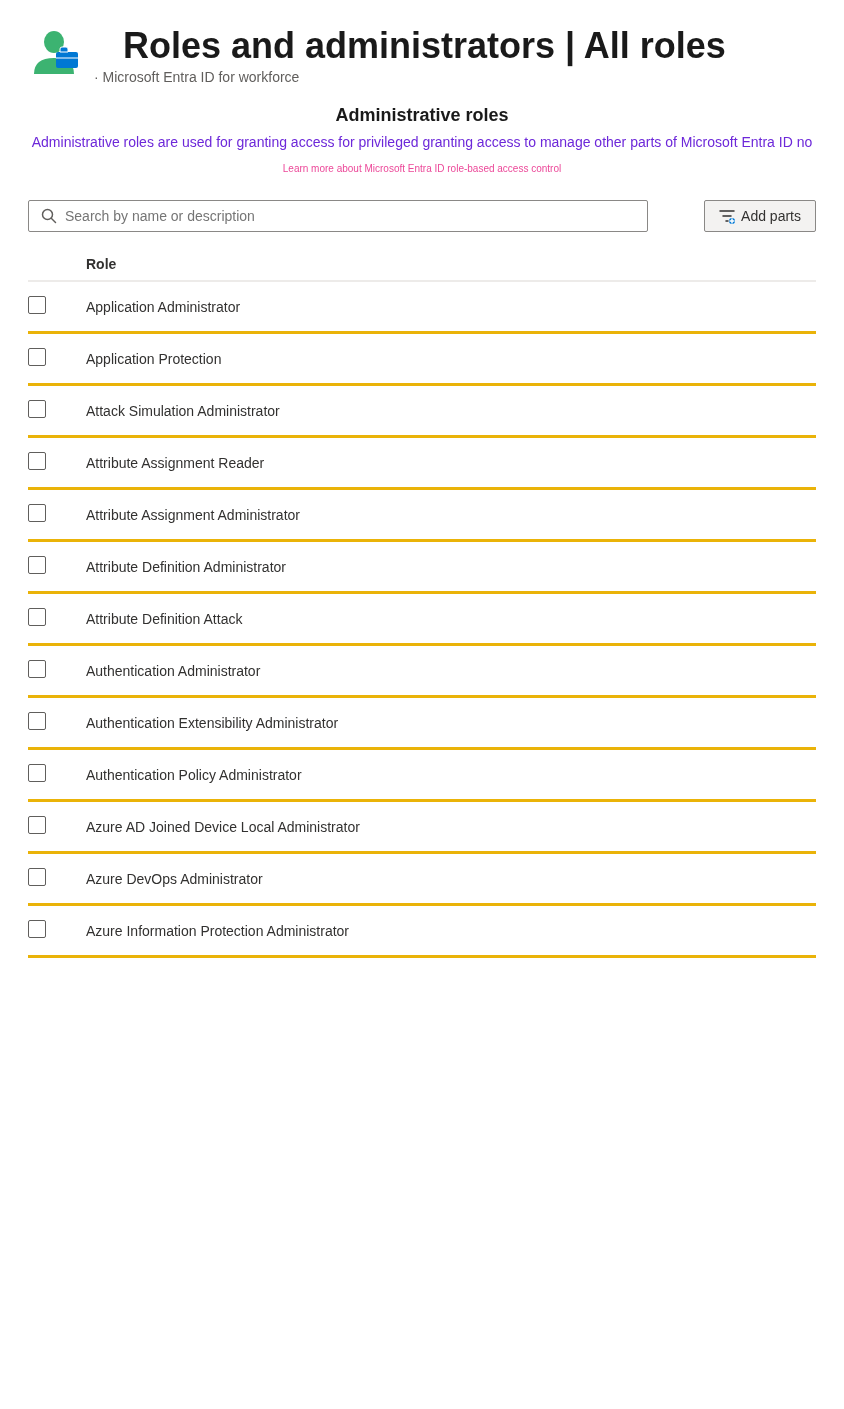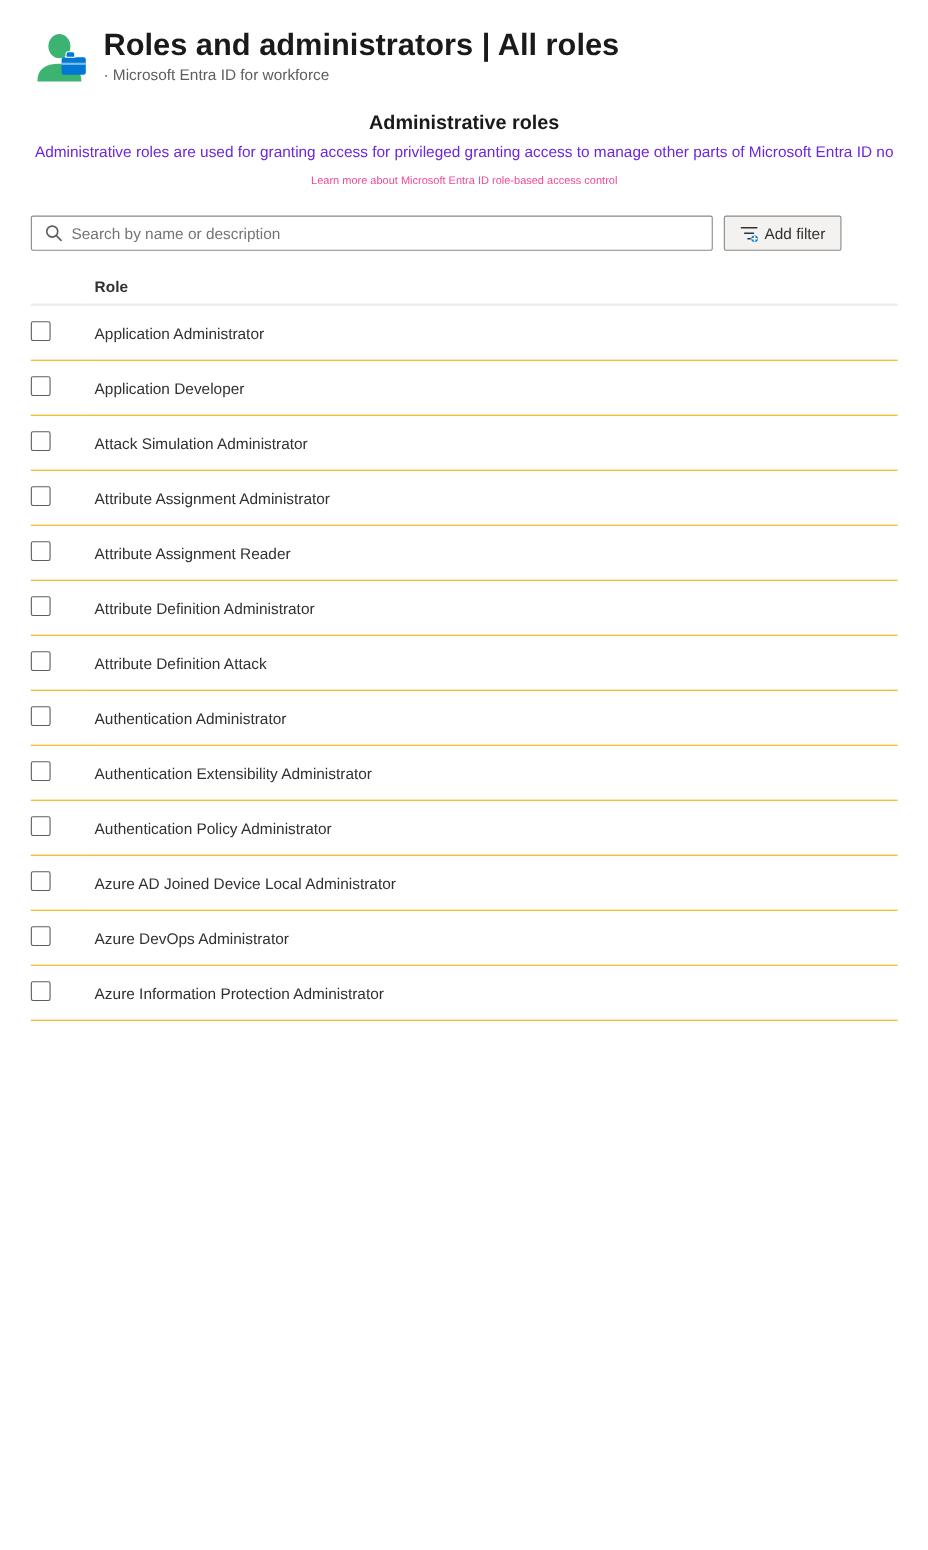--- a/index.html
+++ b/index.html
@@ -34,24 +34,25 @@
       height: 52px;
       flex-shrink: 0;
     }
 
     .header-text {
       display: flex;
       flex-direction: column;
     }
 
     .page-title {
-      font-size: 28px;
+      font-size: 36px;
       font-weight: 700;
       color: #1a1a1a;
       line-height: 1.2;
+      margin-left: 29px;
     }
 
     .page-subtitle {
       font-size: 14px;
       color: #605e5c;
       margin-top: 2px;
     }
 
     
     .description-section {
@@ -79,20 +80,21 @@
       display: inline-block;
       margin-top: 10px;
     }
 
     
     .toolbar {
       display: flex;
       align-items: center;
       gap: 10px;
       margin: 24px 0 16px 0;
+      justify-content: space-between;
     }
 
     .search-wrapper {
       display: flex;
       align-items: center;
       border: 1px solid #8a8886;
       border-radius: 2px;
       padding: 7px 12px;
       flex: 1;
       max-width: 620px;
@@ -147,21 +149,21 @@
 
     .table-header-row th.col-checkbox {
       width: 50px;
       padding-left: 0;
     }
 
     .table-row td {
       padding: 14px 12px 14px 8px;
       font-size: 14px;
       color: #323130;
-      border-bottom: 1px solid #eab308;
+      border-bottom: 3px solid #eab308;
       vertical-align: middle;
       margin-top: 25px;
     }
 
     .table-row td.col-checkbox {
       width: 50px;
       padding-left: 0;
     }
 
     .role-checkbox {
@@ -224,51 +226,51 @@
       </svg>
       <input class="search-input" type="text" placeholder="Search by name or description" style="">
     </div>
     <button class="add-filter-button">
       <svg width="16" height="16" viewBox="0 0 16 16" fill="none" xmlns="http://www.w3.org/2000/svg">
         <path d="M1 3h14M4 8h8M7 13h2" stroke="#323130" stroke-width="1.5" stroke-linecap="round"></path>
         <circle cx="13" cy="13" r="3" fill="#0078d4"></circle>
         <line x1="13" y1="11" x2="13" y2="15" stroke="white" stroke-width="1.5" stroke-linecap="round"></line>
         <line x1="11" y1="13" x2="15" y2="13" stroke="white" stroke-width="1.5" stroke-linecap="round"></line>
       </svg>
-      <span>Add filter</span>
+      <span>Add parts</span>
     </button>
   </div>
 
   <table class="roles-table">
     <thead>
       <tr class="table-header-row">
         <th class="col-checkbox"></th>
         <th>Role</th>
       </tr>
     </thead>
     <tbody id="roles-tbody">
     <tr class="table-row">
           <td class="col-checkbox"><input type="checkbox" class="role-checkbox" style=""></td>
           <td class="role-name">Application Administrator</td>
         </tr>
         <tr class="table-row">
           <td class="col-checkbox"><input type="checkbox" class="role-checkbox" style=""></td>
-          <td class="role-name">Application Developer</td>
+          <td class="role-name">Application Protection</td>
         </tr>
         <tr class="table-row">
           <td class="col-checkbox"><input type="checkbox" class="role-checkbox" style=""></td>
           <td class="role-name">Attack Simulation Administrator</td>
         </tr>
         <tr class="table-row">
           <td class="col-checkbox"><input type="checkbox" class="role-checkbox" style=""></td>
+          <td class="role-name">Attribute Assignment Reader</td>
+        </tr>
+        <tr class="table-row">
+          <td class="col-checkbox"><input type="checkbox" class="role-checkbox" style=""></td>
           <td class="role-name">Attribute Assignment Administrator</td>
-        </tr>
-        <tr class="table-row">
-          <td class="col-checkbox"><input type="checkbox" class="role-checkbox" style=""></td>
-          <td class="role-name">Attribute Assignment Reader</td>
         </tr>
         <tr class="table-row">
           <td class="col-checkbox"><input type="checkbox" class="role-checkbox" style=""></td>
           <td class="role-name">Attribute Definition Administrator</td>
         </tr>
         <tr class="table-row">
           <td class="col-checkbox"><input type="checkbox" class="role-checkbox" style=""></td>
           <td class="role-name">Attribute Definition Attack</td>
         </tr>
         <tr class="table-row">

